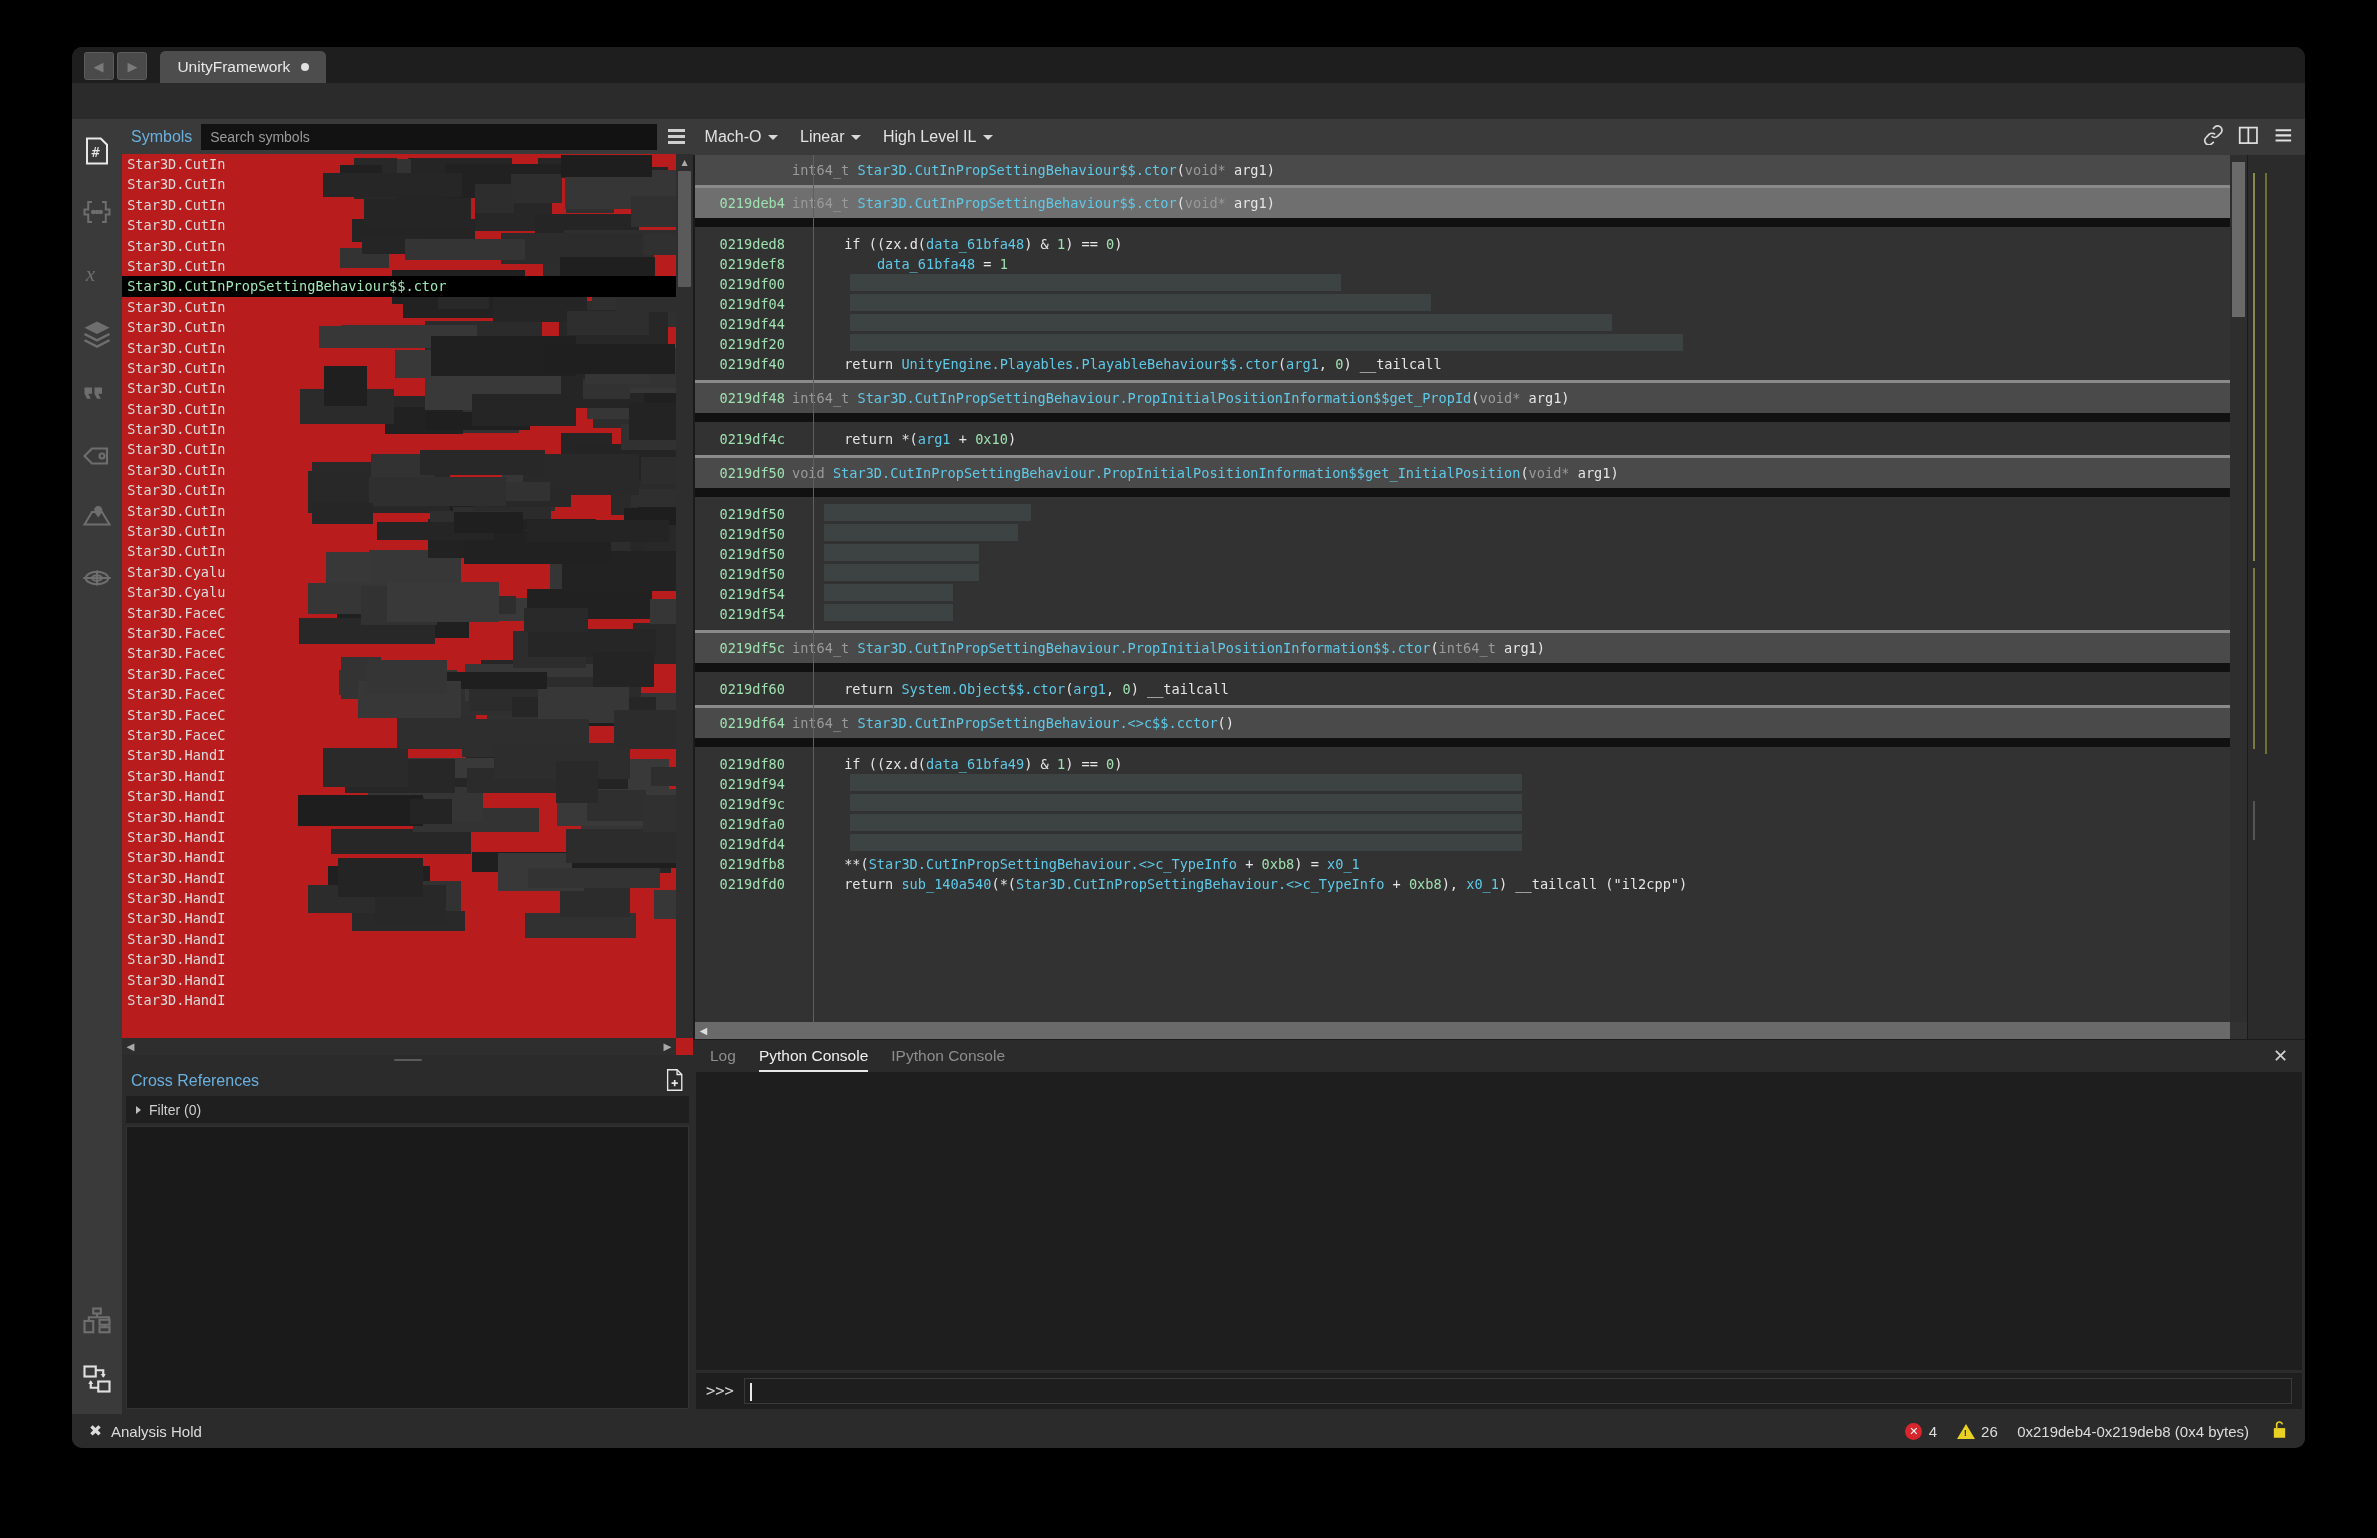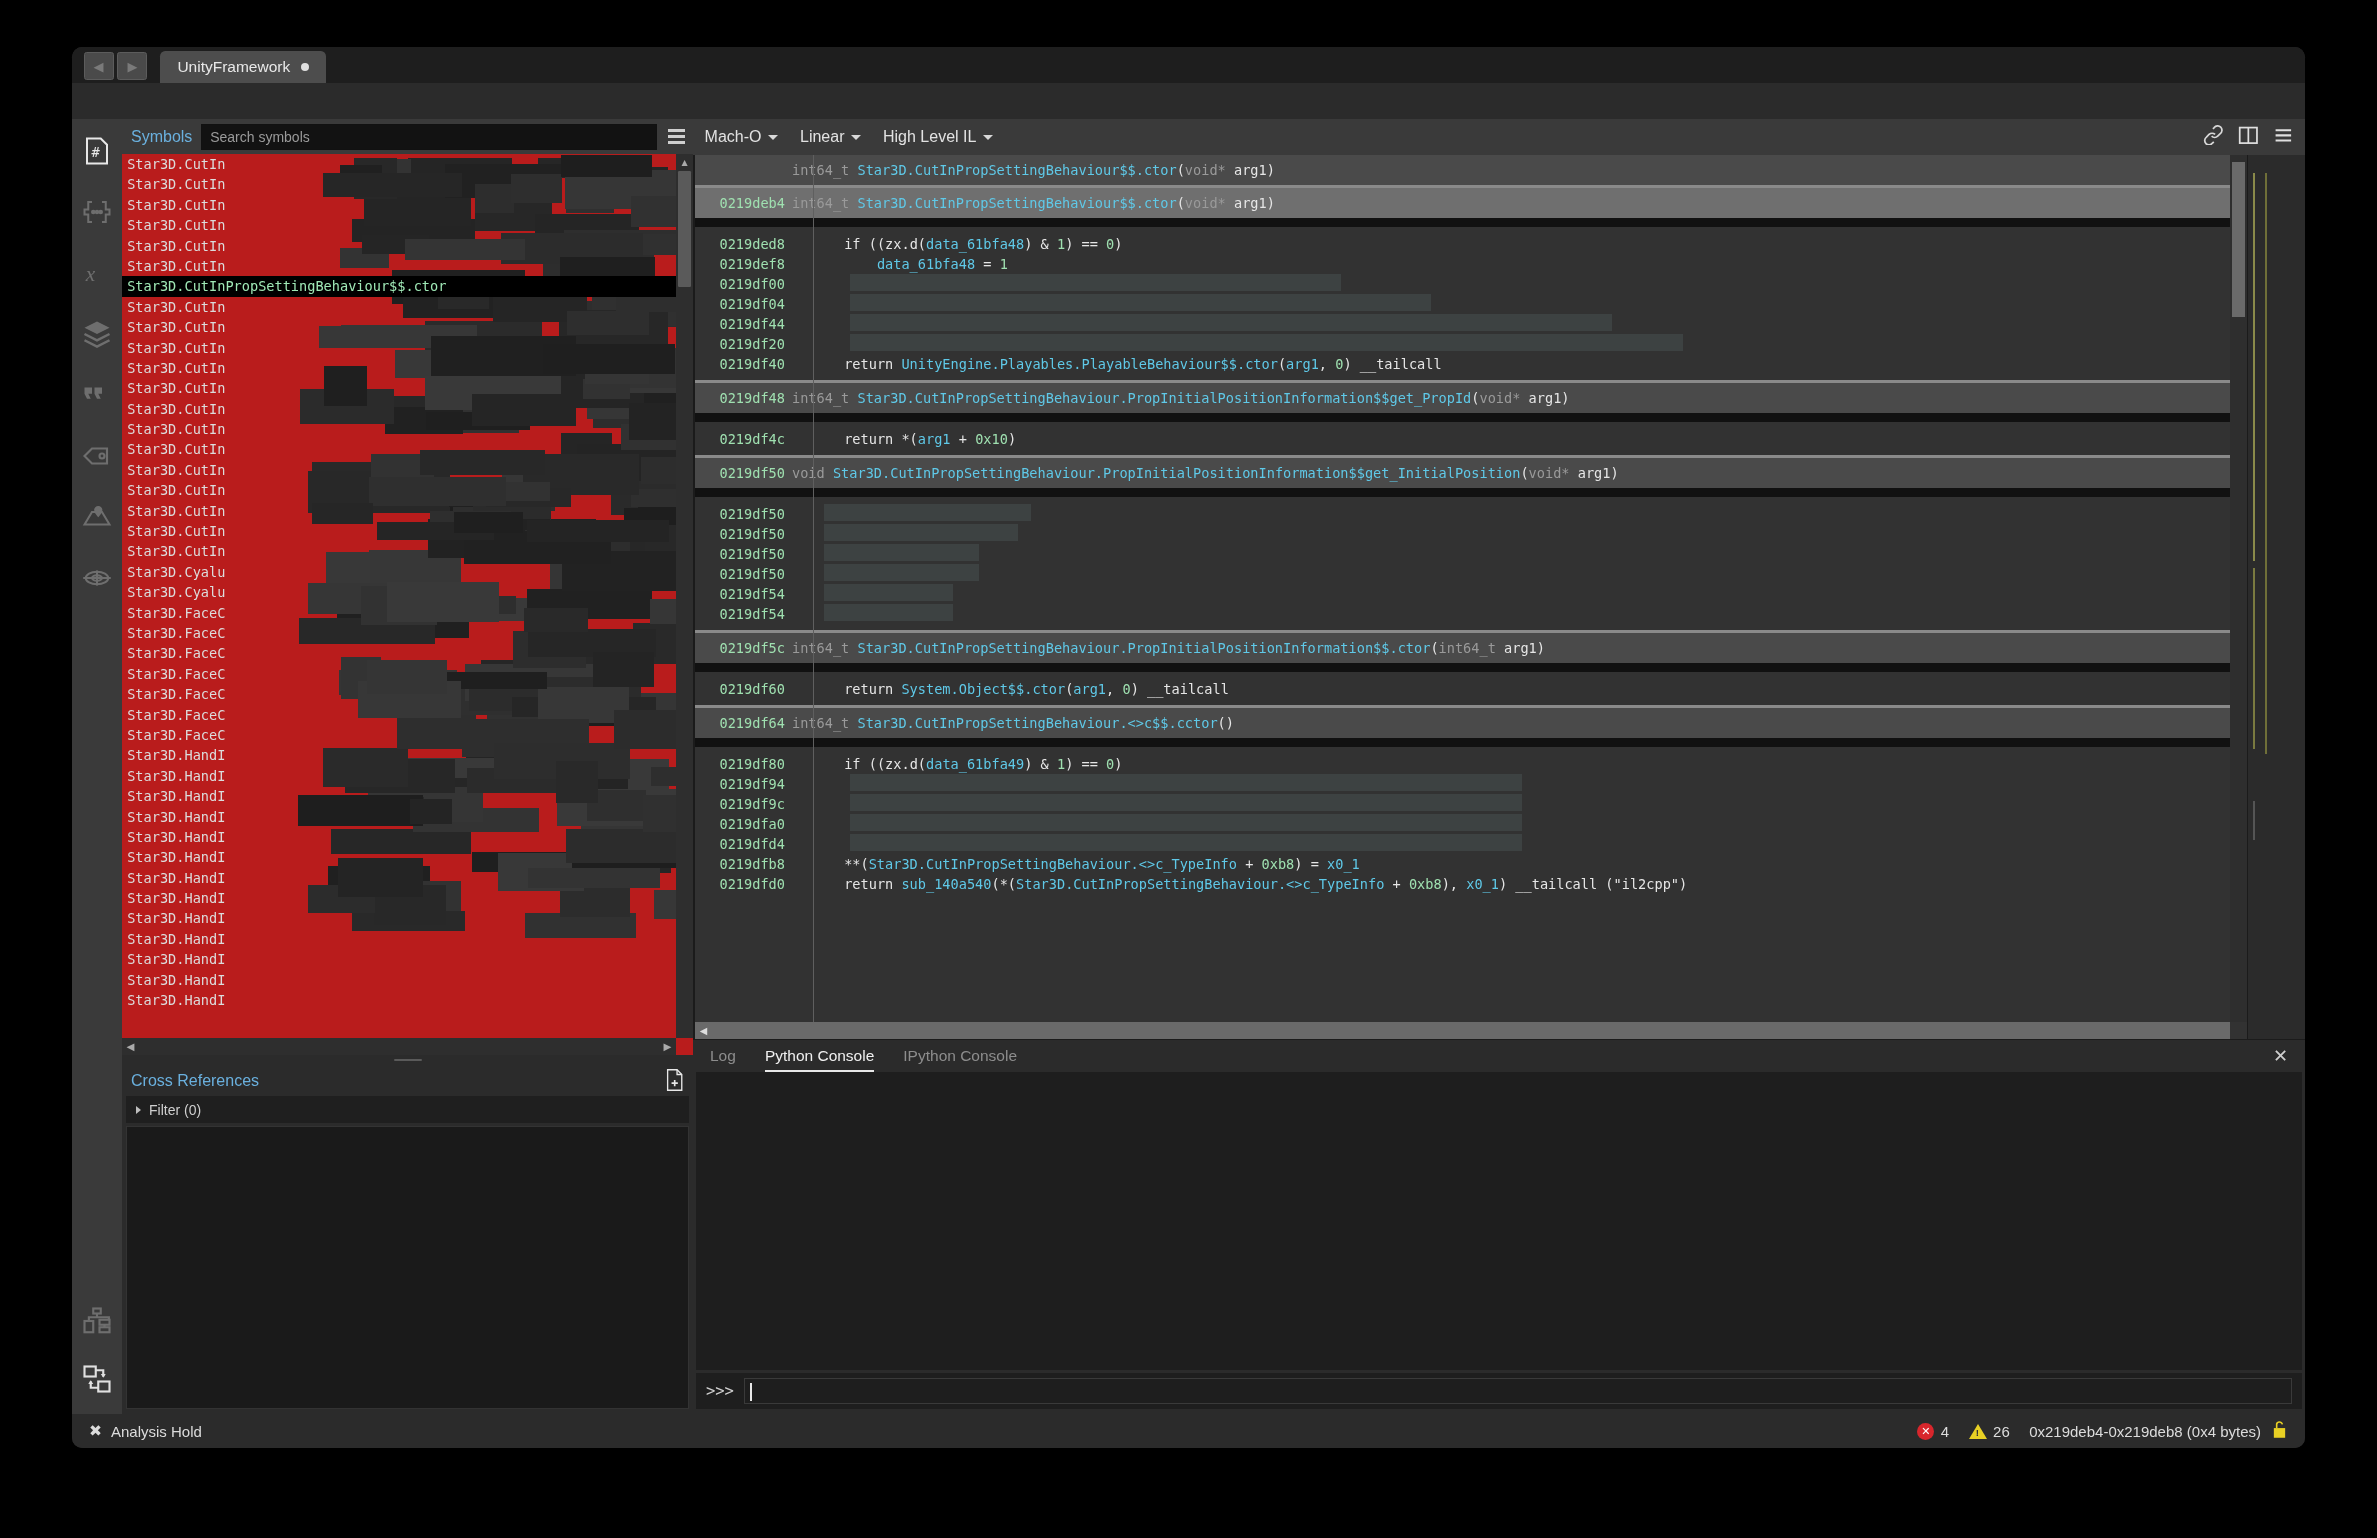--- a/index.html
+++ b/index.html
@@ -158,21 +158,21 @@
   .var { color:#5fc9e8; }
   .cov { position:absolute; }
 
   .codevscroll { position:absolute; right:0; top:0; bottom:17px; width:17px; background:#2e2e2e; }
   .codevscroll .thumb{ position:absolute; top:6.5px; left:1.9px; width:13px; height:155px; background:#6a6a6a;}
   .codehscroll { position:absolute; left:0; right:17px; bottom:0; height:17px; background:#6a6a6a;}
   .codehscroll .arrow{ width:17px; height:17px; line-height:17px; text-align:center; color:#ddd; font-size:9.7px;}
 
   
   .console { height:375px; background:#2b2b2b; display:flex; flex-direction:column; border-top:1.3px solid #1b1b1b;}
-  .ctabs { height:32px; display:flex; align-items:center; gap:29px; padding:0 17px; position:relative;}
+  .ctabs { height:32px; display:flex; align-items:center; gap:23px; padding:0 17px; position:relative;}
   .ctab { color:#8d8d8d; font-size:15.5px; height:32px; line-height:32px; }
   .ctab.active { color:#f0f0f0; border-bottom:2.6px solid #e8e8e8; }
   .closex { position:absolute; right:17px; color:#cfcfcf; font-size:18px; top:5.2px;}
   .cbody { flex:1; background:#1e1e1e; margin:0 2.6px; }
   .cinput { height:36px; background:#1e1e1e; display:flex; align-items:center; gap:10.3px; padding:0 10.3px; margin:2.6px 2.6px 5.2px 2.6px;}
   .prompt{ color:#cfcfcf; font-family:"DejaVu Sans Mono", monospace; font-size:15.5px;}
   .cfield { flex:1; height:26px; background:#1e1e1e; border:0.6px solid #3a3a3a; position:relative;}
   .caretline{ position:absolute; left:5.2px; top:3.9px; width:1.3px; height:18px; background:#e8e8e8;}
 
   
@@ -180,21 +180,21 @@
     position:absolute; bottom:0; left:0; right:0; height:34px;
     background:#2b2b2b; display:flex; align-items:center; color:#dcdcdc; font-size:15px;
   }
   .shold { display:flex; align-items:center; gap:9px; padding-left:17px; }
   .xmark { color:#dcdcdc; font-size:15.5px; }
   .sspacer{ flex:1; }
   .serr { display:flex; align-items:center; gap:6.5px; margin-right:19.4px;}
   .ecircle { width:17px;height:17px;border-radius:50%;background:#d8262c;color:#fff;font-size:11px;text-align:center;line-height:17px;}
   .warntri { width:0;height:0;border-left:9px solid transparent;border-right:9px solid transparent;border-bottom:15.5px solid #e8d024; position:relative;}
   .warntri:after{content:"!";position:absolute;left:-1.9px;top:3.9px;color:#333;font-size:9.7px;font-weight:bold;}
-  .srange { margin-right:10px; }
+  .srange { margin-right:22px; }
   .lock { margin-right:17px; }
 </style>
 </head>
 <body>
 
 <div class="desktop">
 <div class="window">
 
 
   <div class="tabbar">

